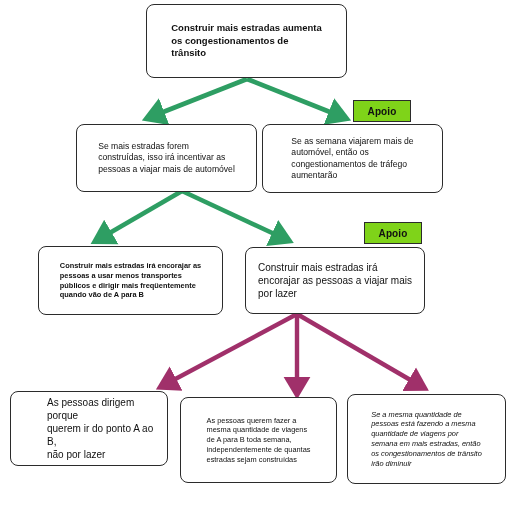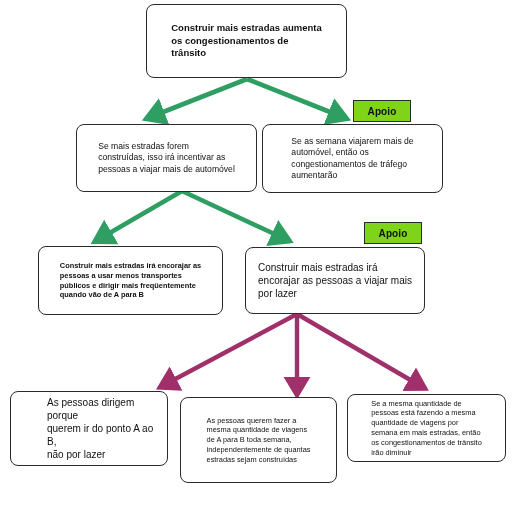--- a/index.html
+++ b/index.html
@@ -141,21 +141,21 @@
   </div>
 
   <div class="node node-l4" style="left:180px; top:397px; width:157px; height:86px;">
     <span class="node-text">As pessoas querem fazer a
 mesma quantidade de viagens
 de A para B toda semana,
 independentemente de quantas
 estradas sejam construídas</span>
   </div>
 
-  <div class="node node-l4" style="left:347px; top:394px; width:159px; height:68px;">
+  <div class="node node-l4" style="left:347px; top:394px; width:159px; height:90px;font-style:italic;">
     <span class="node-text">Se a mesma quantidade de
 pessoas está fazendo a mesma
 quantidade de viagens por
 semana em mais estradas, então
 os congestionamentos de trânsito
 irão diminuir</span>
   </div>
 
   <div class="tag tag-support" style="left:353px; top:80px; width:58px; height:22px;">
     <span>Apoio</span>

